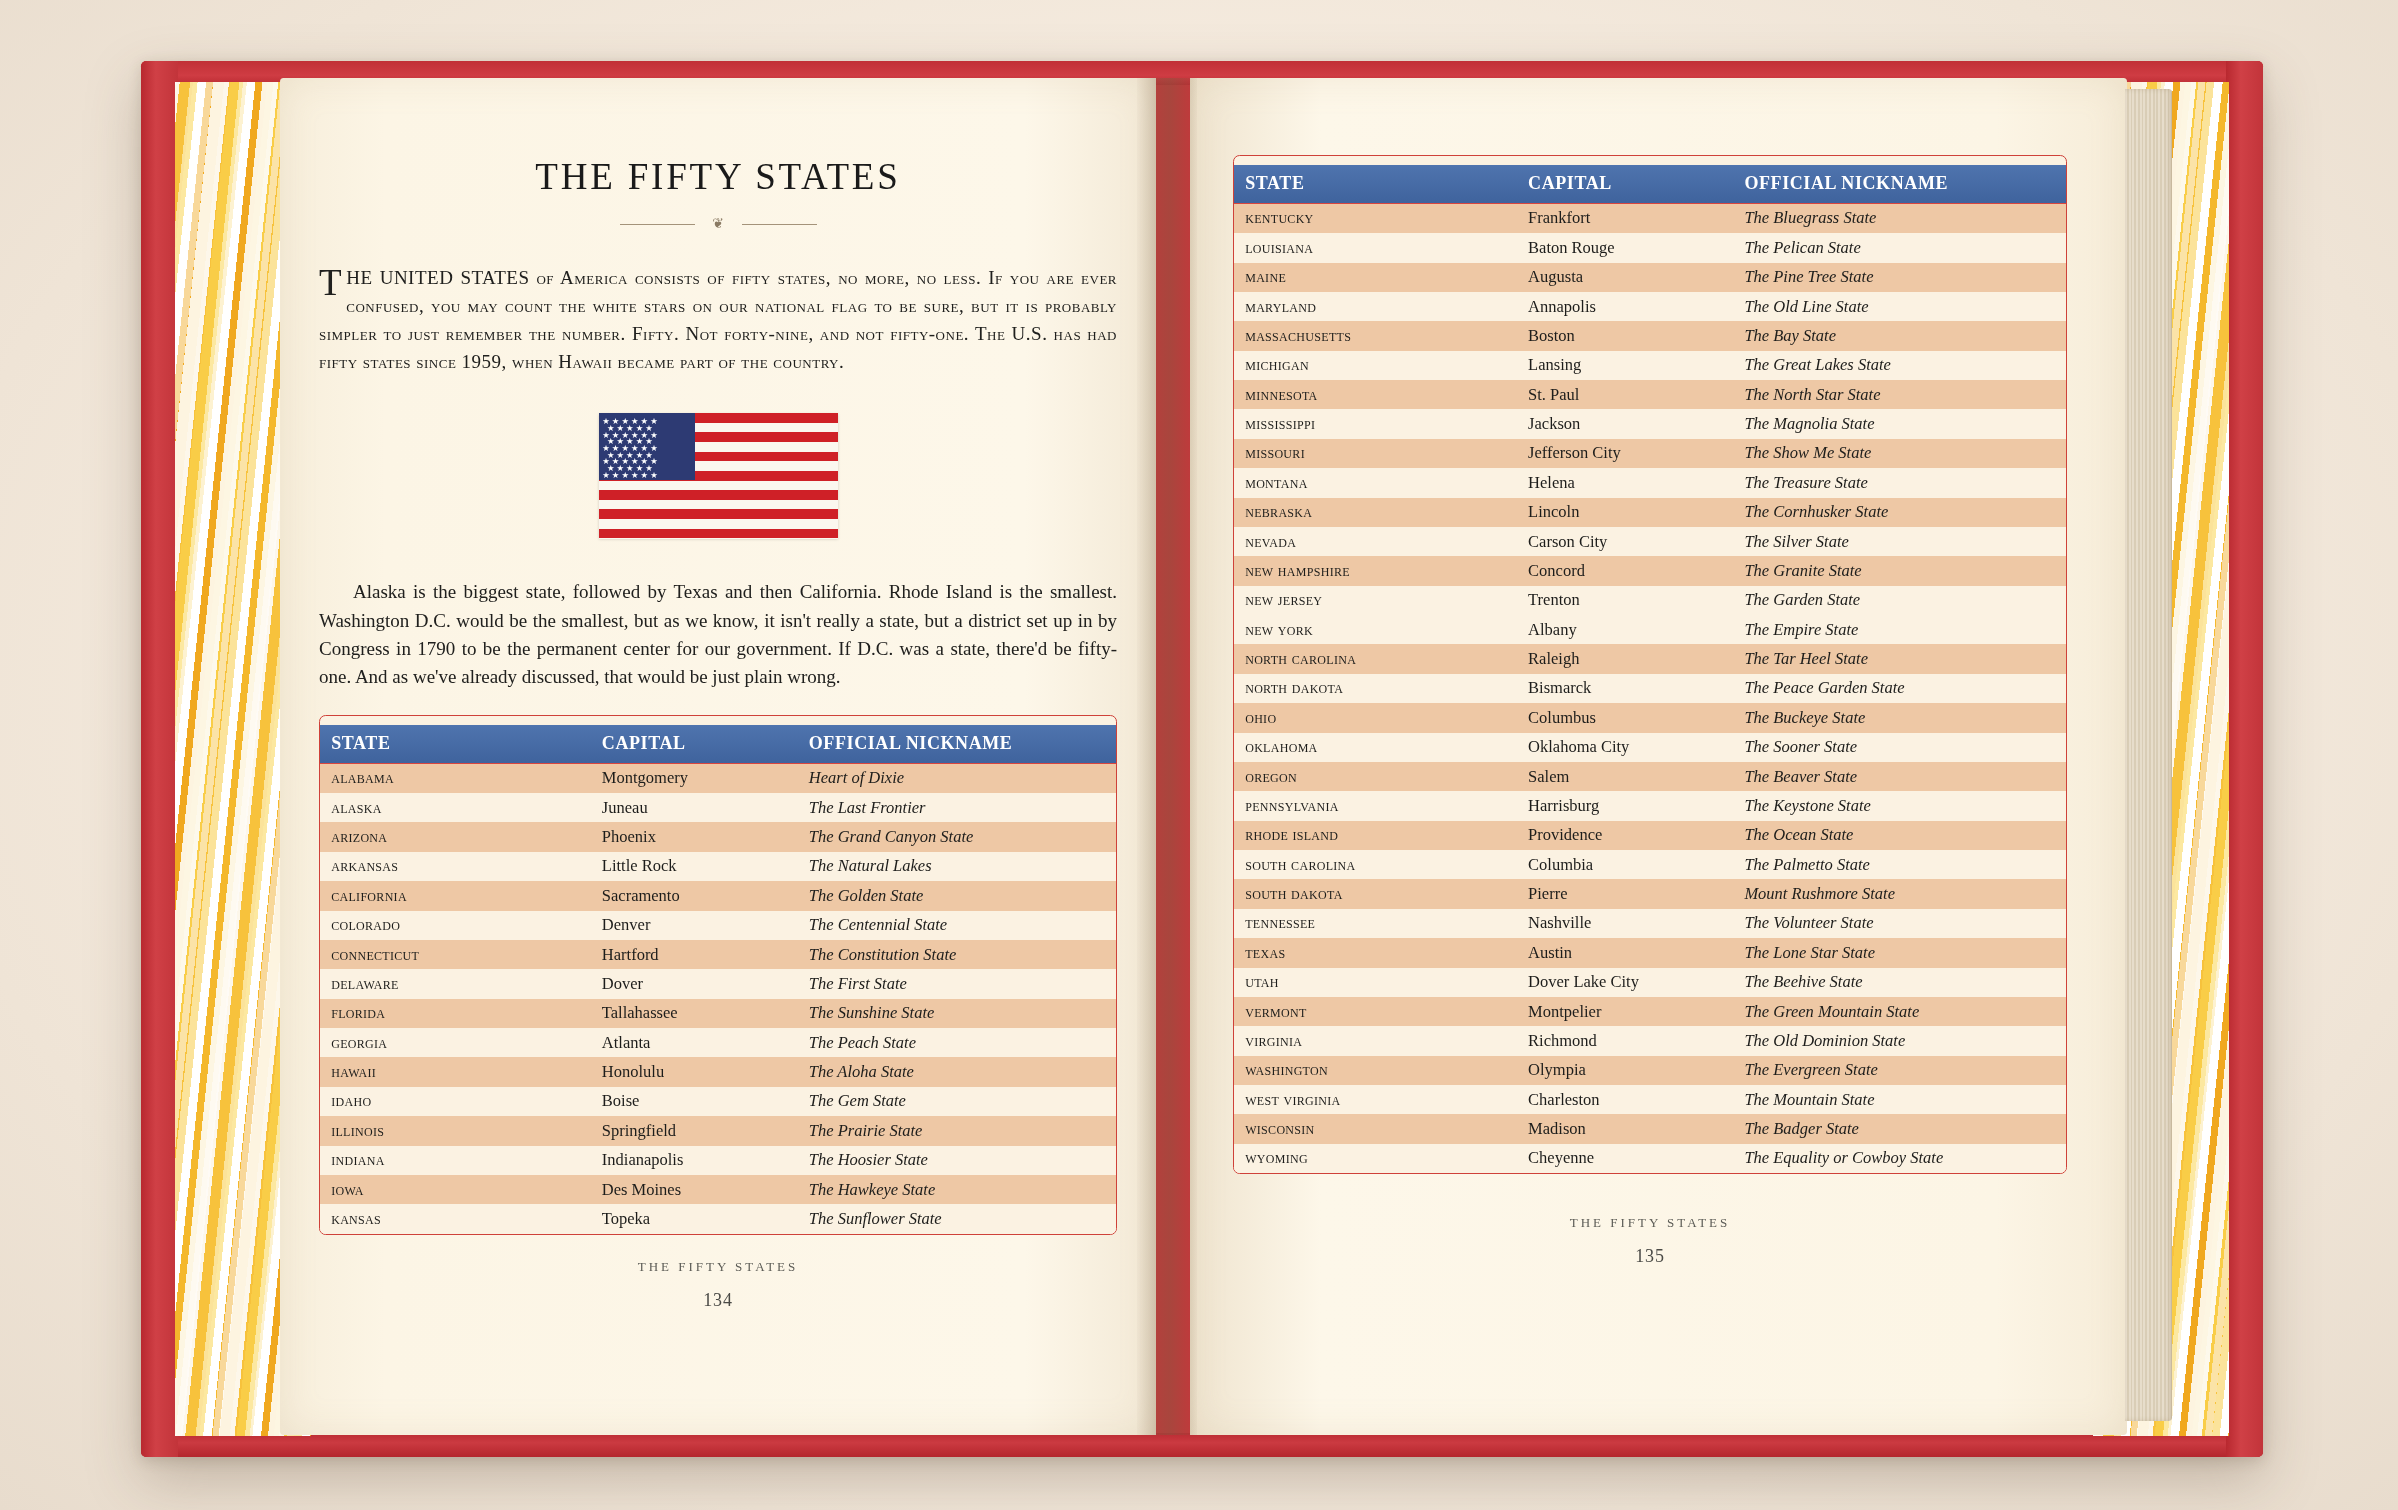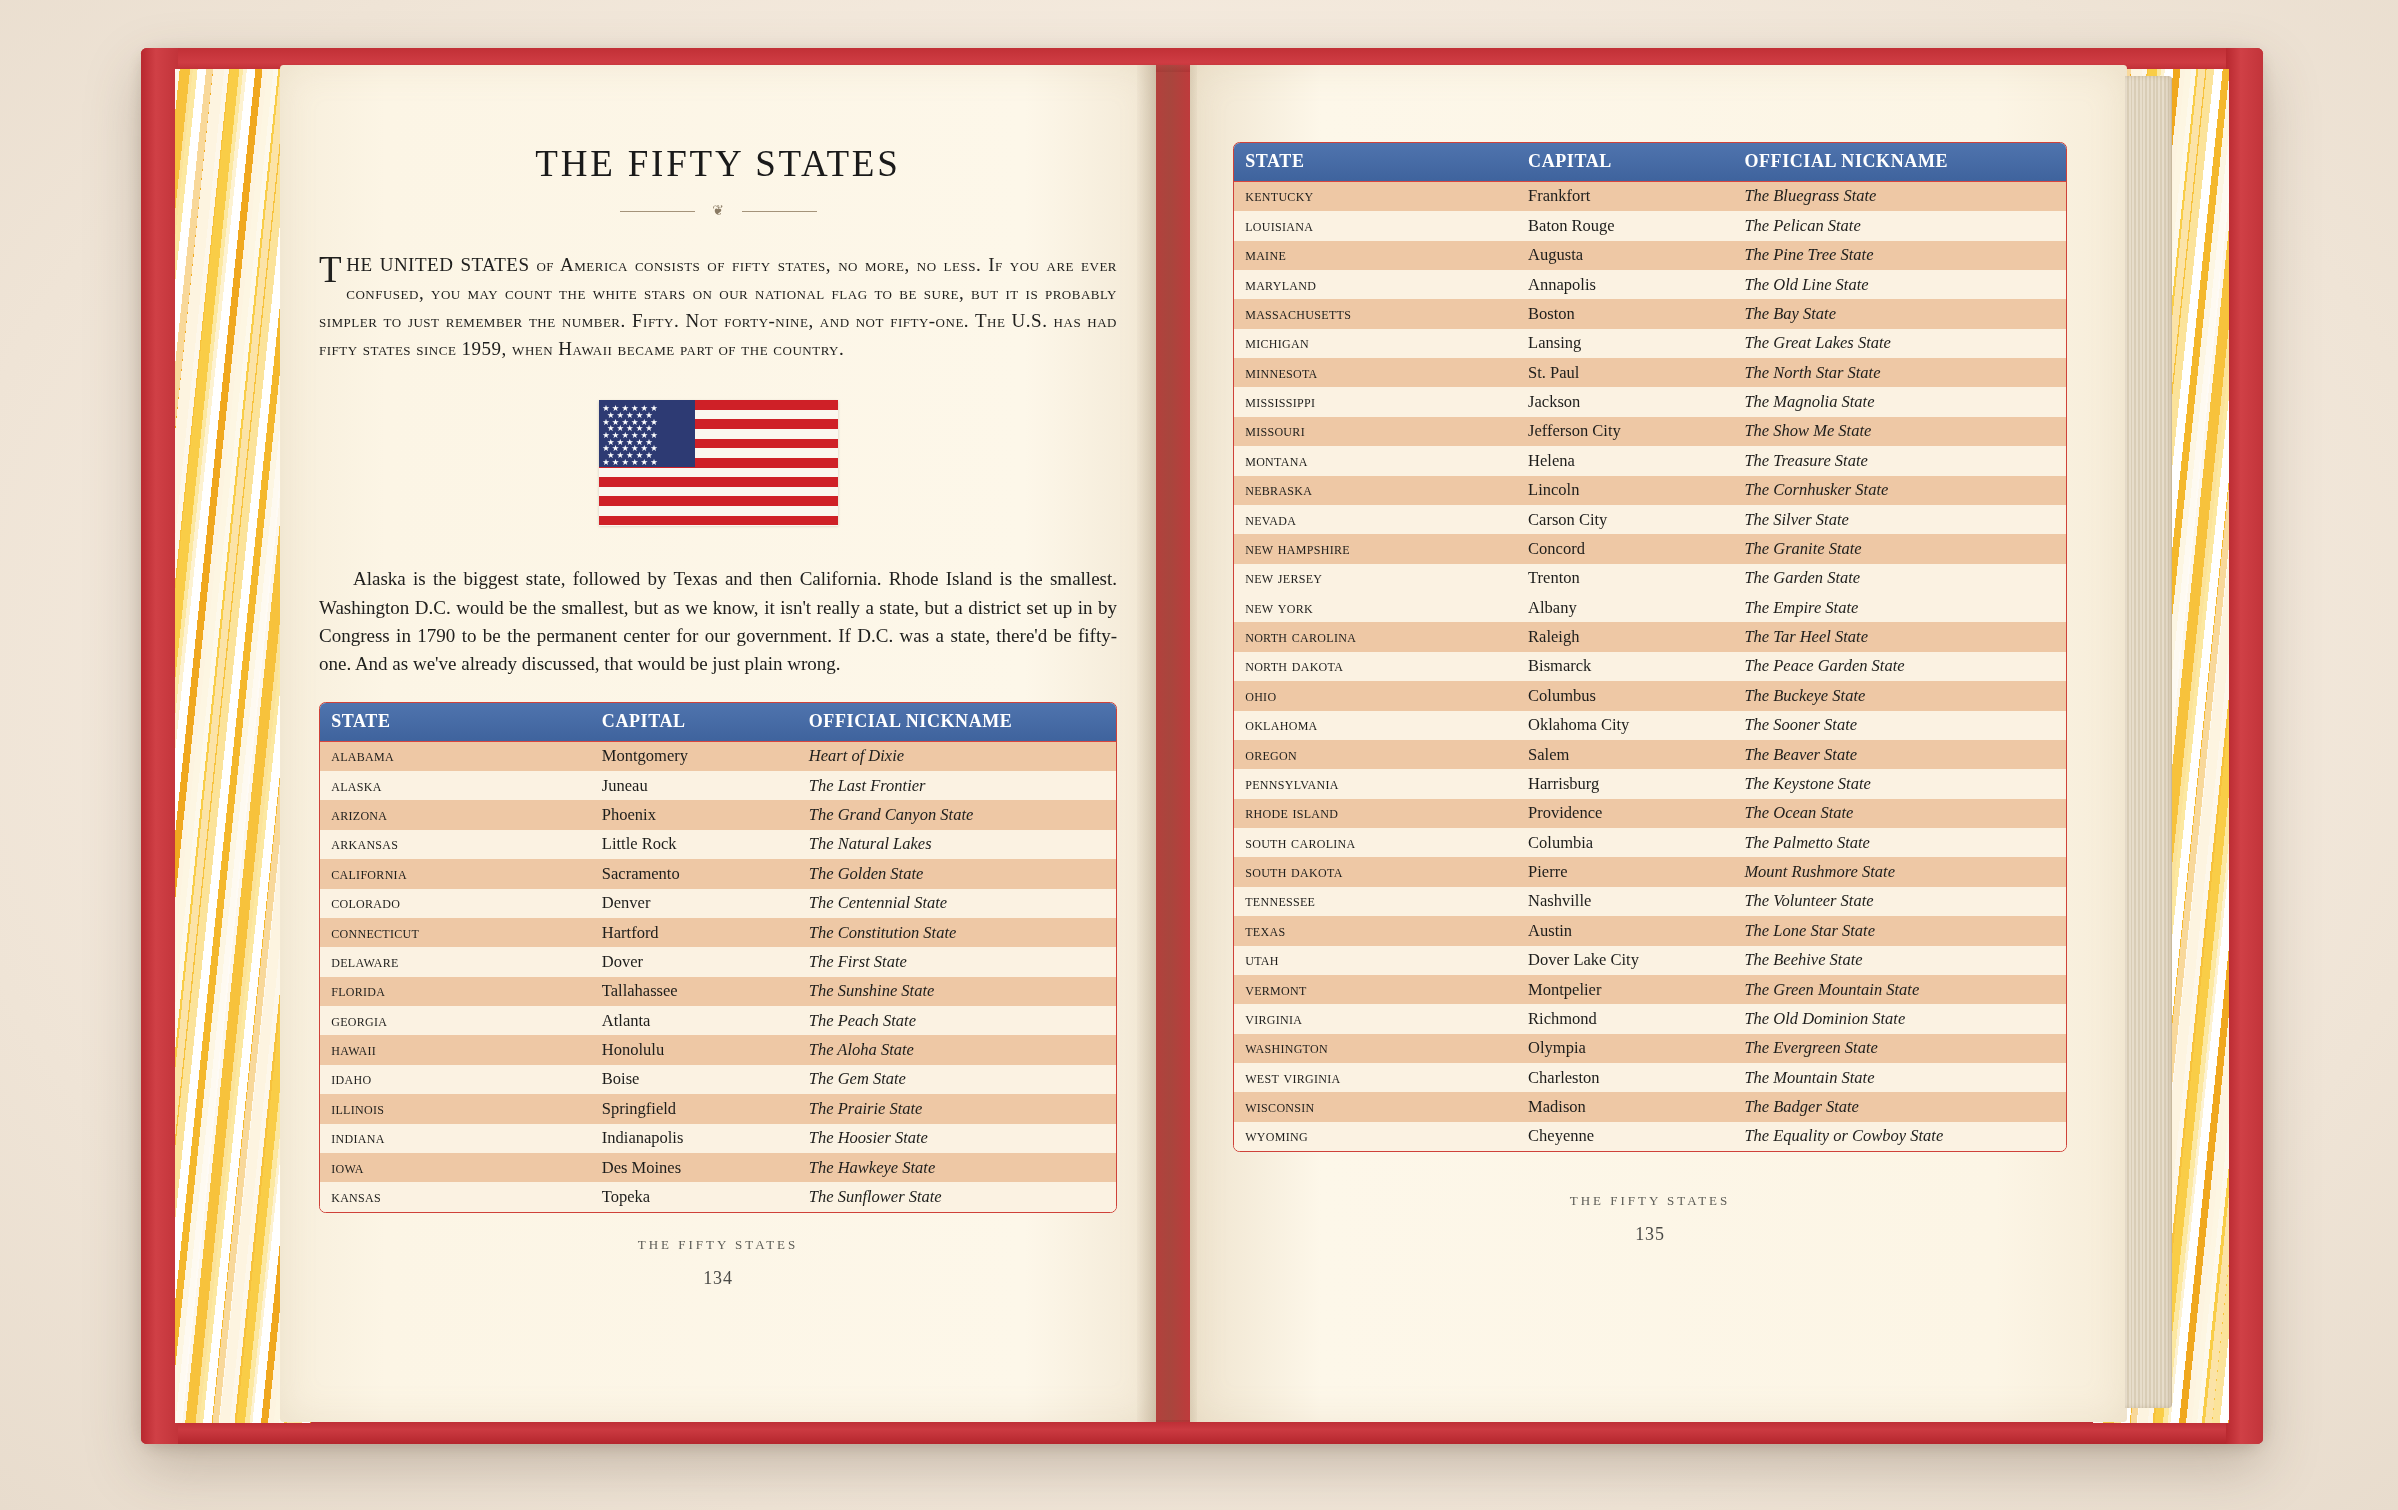--- a/index.html
+++ b/index.html
@@ -20,24 +20,24 @@
     position: absolute;
     inset: 0;
     background:
       radial-gradient(ellipse at 50% 45%, #fdf6e9 0%, #f6ece0 45%, #efe4d6 75%, #e8dccd 100%);
   }
 
   
   #book {
     position: absolute;
     left: 141px;
-    top: 48px;
+    top: 61px;
     width: 2122px;
     height: 1396px;
-    border-radius: 17px;
+    border-radius: 5px;
     box-shadow: 0 22.5px 56px rgba(90, 70, 50, 0.28), 0 3.7px 13px rgba(90,70,50,0.18);
     background: #c9353b;
   }
 
   
   .cover {
     position: absolute;
     top: 0; bottom: 0;
     width: 37px;
     background: linear-gradient(90deg, #b8282f 0%, #d04046 40%, #c2343a 100%);
@@ -205,20 +205,21 @@
   #flag-figure .canton div { height: 6.7px; }
   #flag-figure .canton div.off { padding-left: 4.7px; }
 
   
   table.states {
     border-collapse: collapse;
     width: 100%;
     font-size: 16.5px;
     color: #1d1d1b;
     box-shadow: 0 0.9px 1.9px rgba(0,0,0,0.10);
+    margin-top: 9px;
   }
   table.states thead th {
     background: linear-gradient(180deg, #4f74ae 0%, #3f639d 100%);
     color: #fff;
     font-weight: 700;
     font-size: 18px;
     letter-spacing: 0.6px;
     text-align: left;
     padding: 8.4px 11.2px;
     font-variant: small-caps;

